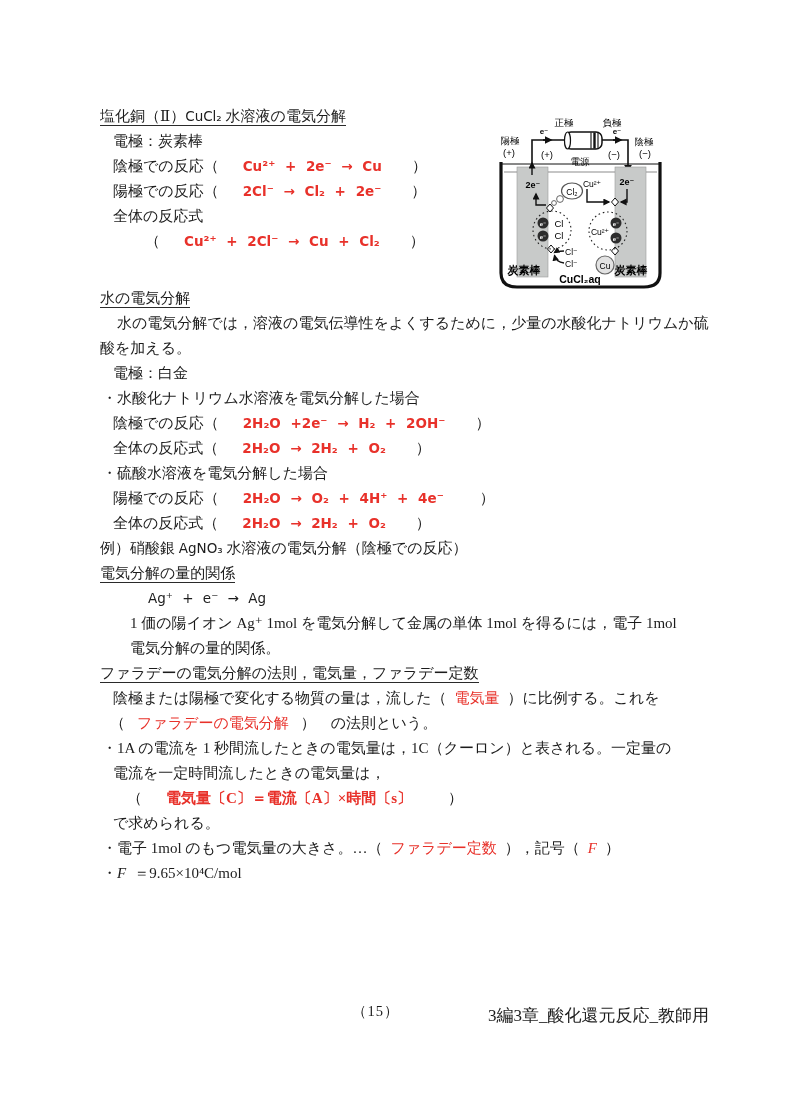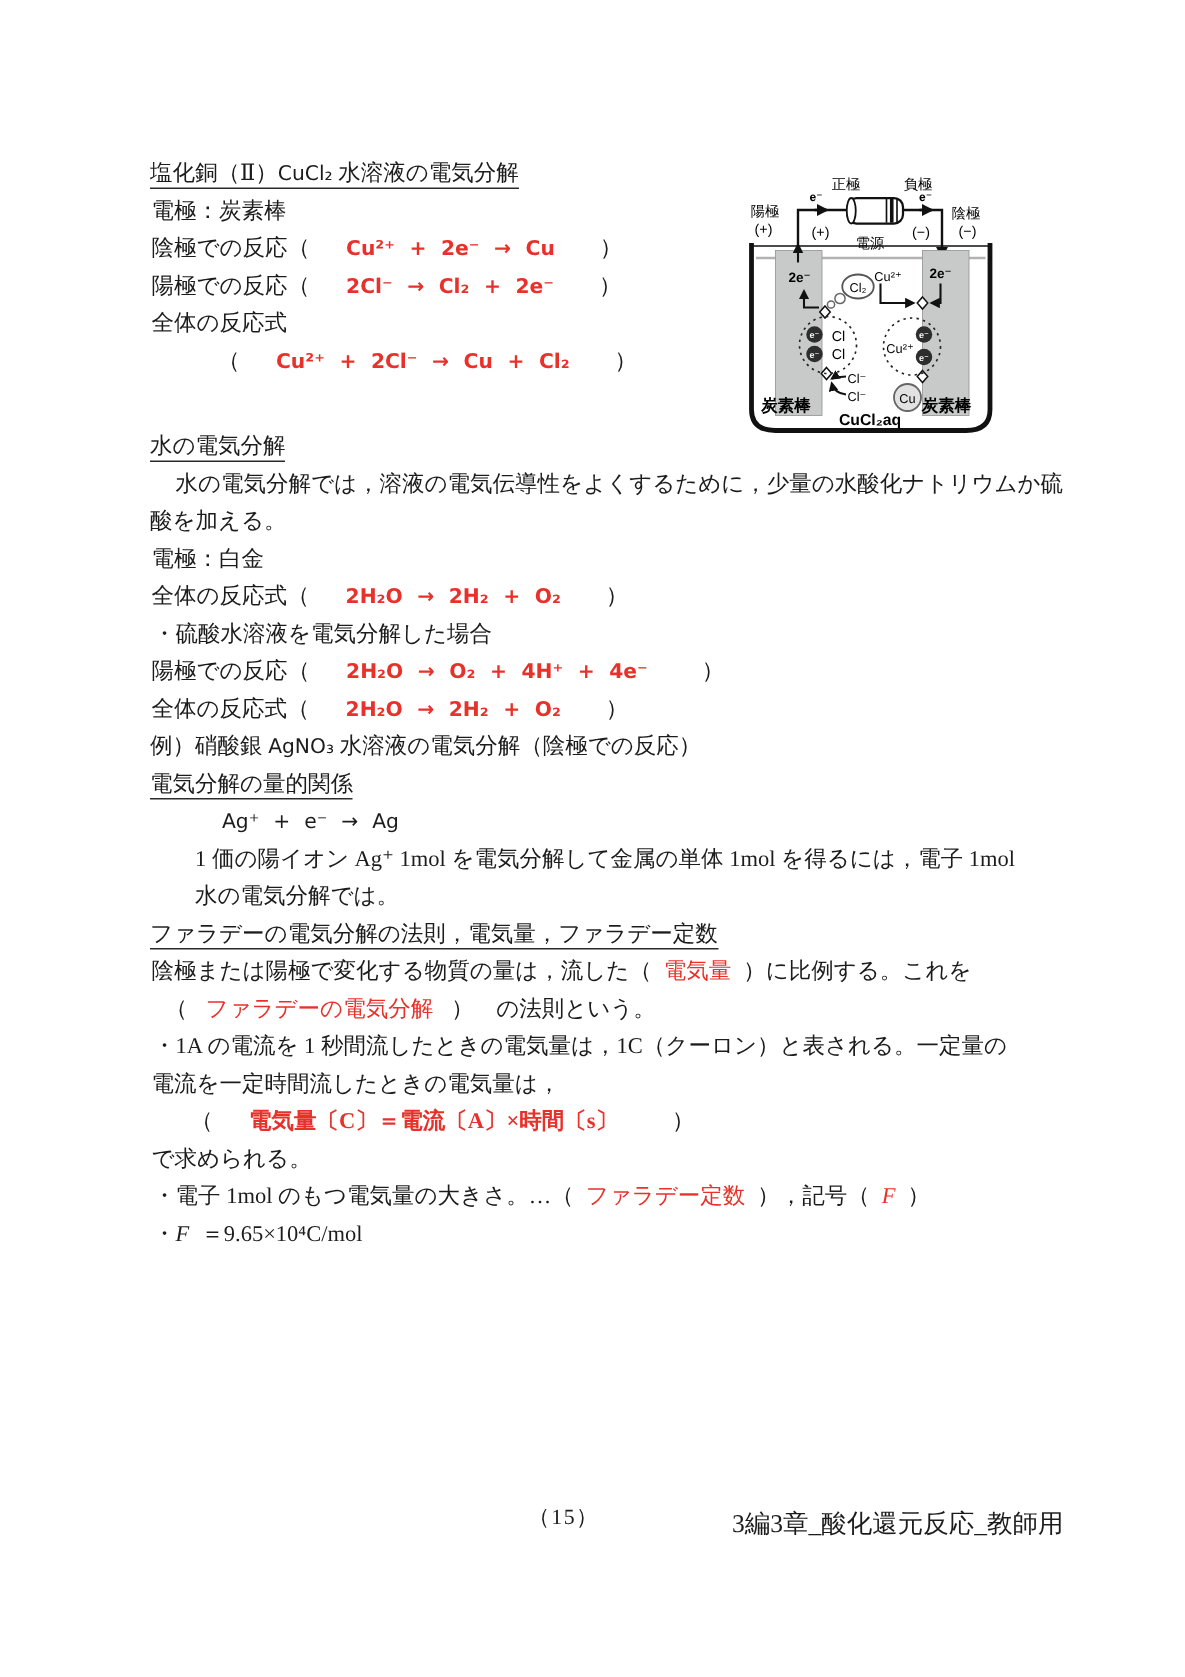--- a/index.html
+++ b/index.html
@@ -10,21 +10,21 @@
     color:#1c1c1c; font-size:15px; overflow:hidden;
   }
   .content { position:absolute; left:100px; top:104px; width:600px; }
   .line { height:25px; line-height:25px; white-space:nowrap; }
   .sec2 { margin-top:32px; }
   .hu { border-bottom:1.2px solid #2a2a2a; padding-bottom:1px; }
   .fm { font-family:"DejaVu Sans","Liberation Sans",sans-serif; font-size:13.5px; }
   .eq { word-spacing:5px; }
   .red { color:#e8312a; }
   .fv { font-style:italic; font-family:"Liberation Serif","DejaVu Serif",serif; }
-  .in2 { margin-left:2px; } .in10 { margin-left:10px; } .in13 { margin-left:1px; }
+  .in2 { margin-left:2px; } .in10 { margin-left:10px; } .in13 { margin-left:13px; }
   .in17 { margin-left:17px; } .in27 { margin-left:27px; } .in30 { margin-left:30px; }
   .in45 { margin-left:45px; } .in48 { margin-left:48px; }
   .g8 { margin-left:8px; } .g12 { margin-left:12px; } .g24 { margin-left:24px;font-weight:bold; }
   .g30 { margin-left:30px; } .g36 { margin-left:36px; }
   .diagram { position:absolute; left:495px; top:105px; width:200px; height:190px; }
   .jp { font-family:"Liberation Sans","DejaVu Sans",sans-serif; }
   .footer-page { position:absolute; left:352px; top:1002px; font-size:14.5px; letter-spacing:1px; }
   .footer-doc { position:absolute; left:488px; top:1004px; font-size:17px; }
 </style>
 </head>
@@ -61,20 +61,26 @@
       </div>
       <div class="line in17">
         <span>水の電気分解では，溶液の電気伝導性をよくするために，少量の水酸化ナトリウムか硫</span>
       </div>
       <div class="line">
         <span>酸を加える。</span>
       </div>
       <div class="line in13">
         <span>電極：白金</span>
       </div>
+      <div class="line in2">
+        <span>・水酸化ナトリウム水溶液を電気分解した場合</span>
+      </div>
+      <div class="line in13">
+        <span>陰極での反応（</span><span class="fm eq red g24">2H₂O +2e⁻ → H₂ + 2OH⁻</span><span class="g30">）</span>
+      </div>
       <div class="line in13">
         <span>全体の反応式（</span><span class="fm eq red g24">2H₂O → 2H₂ + O₂</span><span class="g30">）</span>
       </div>
       <div class="line in2">
         <span>・硫酸水溶液を電気分解した場合</span>
       </div>
       <div class="line in13">
         <span>陽極での反応（</span><span class="fm eq red g24">2H₂O → O₂ + 4H⁺ + 4e⁻</span><span class="g36">）</span>
       </div>
       <div class="line in13">
@@ -89,21 +95,21 @@
       <div class="line">
         <span class="hu">電気分解の量的関係</span>
       </div>
       <div class="line in48">
         <span class="fm eq">Ag⁺  +  e⁻  →  Ag</span>
       </div>
       <div class="line in30">
         <span>1 価の陽イオン Ag⁺ 1mol を電気分解して金属の単体 1mol を得るには，電子 1mol</span>
       </div>
       <div class="line in30">
-        <span>水の電気分解では。</span>
+        <span>電気分解の量的関係。</span>
       </div>
     </div>
 
     <div>
       <div class="line">
         <span class="hu">ファラデーの電気分解の法則，電気量，ファラデー定数</span>
       </div>
       <div class="line in13">
         <span>陰極または陽極で変化する物質の量は，流した（</span><span class="red g8">電気量</span><span class="g8">）に比例する。これを</span>
       </div>

